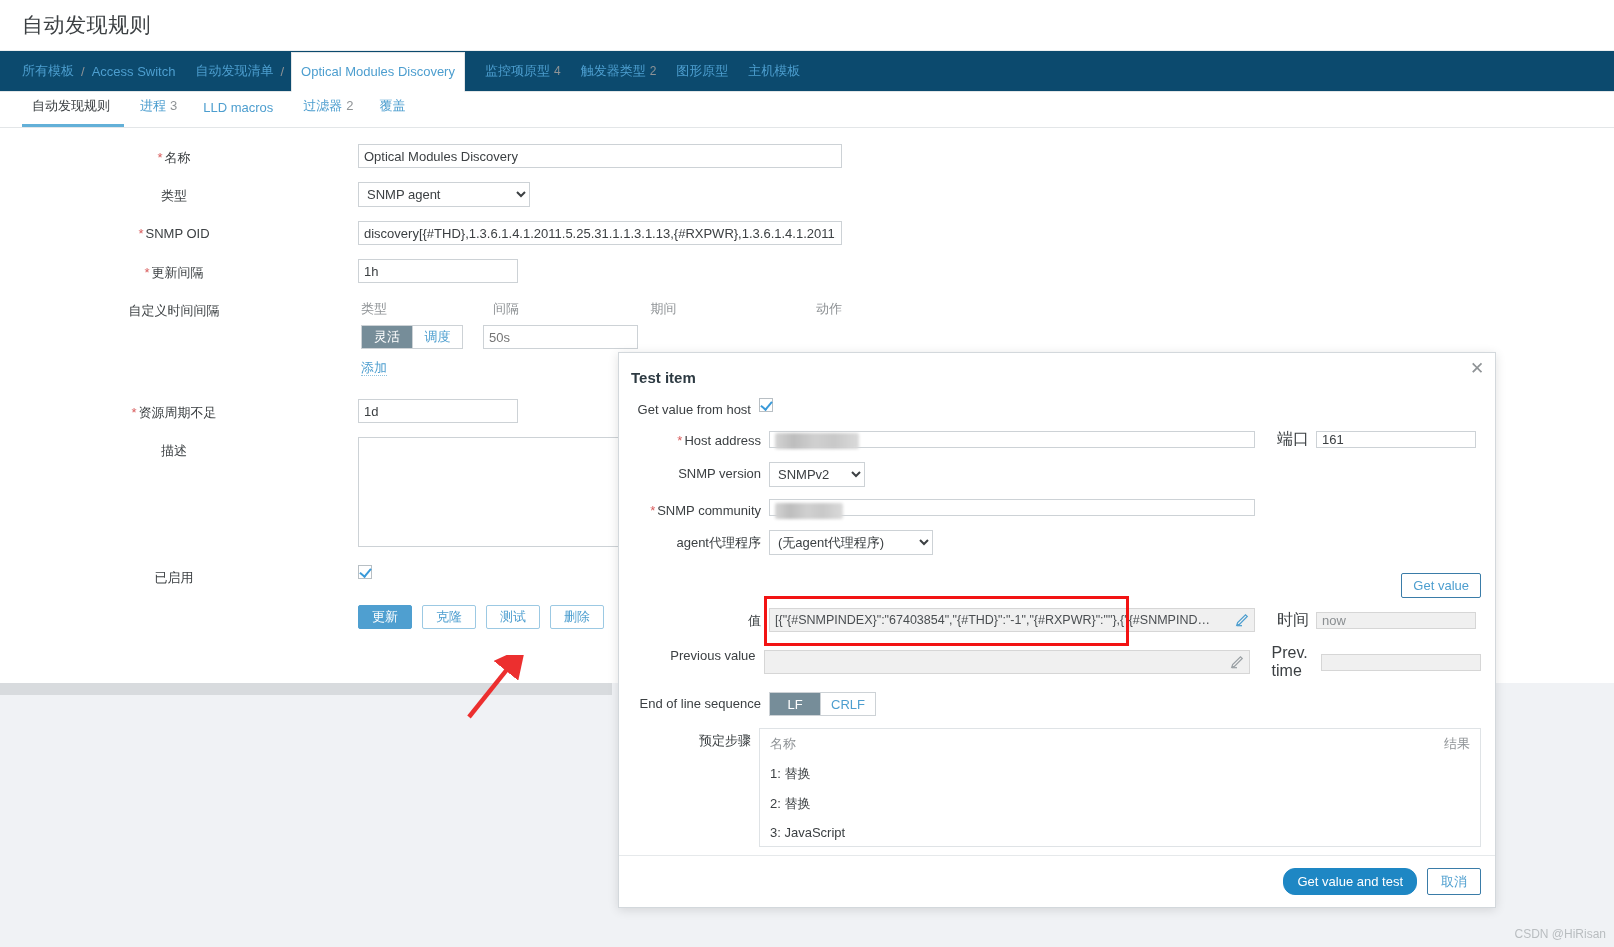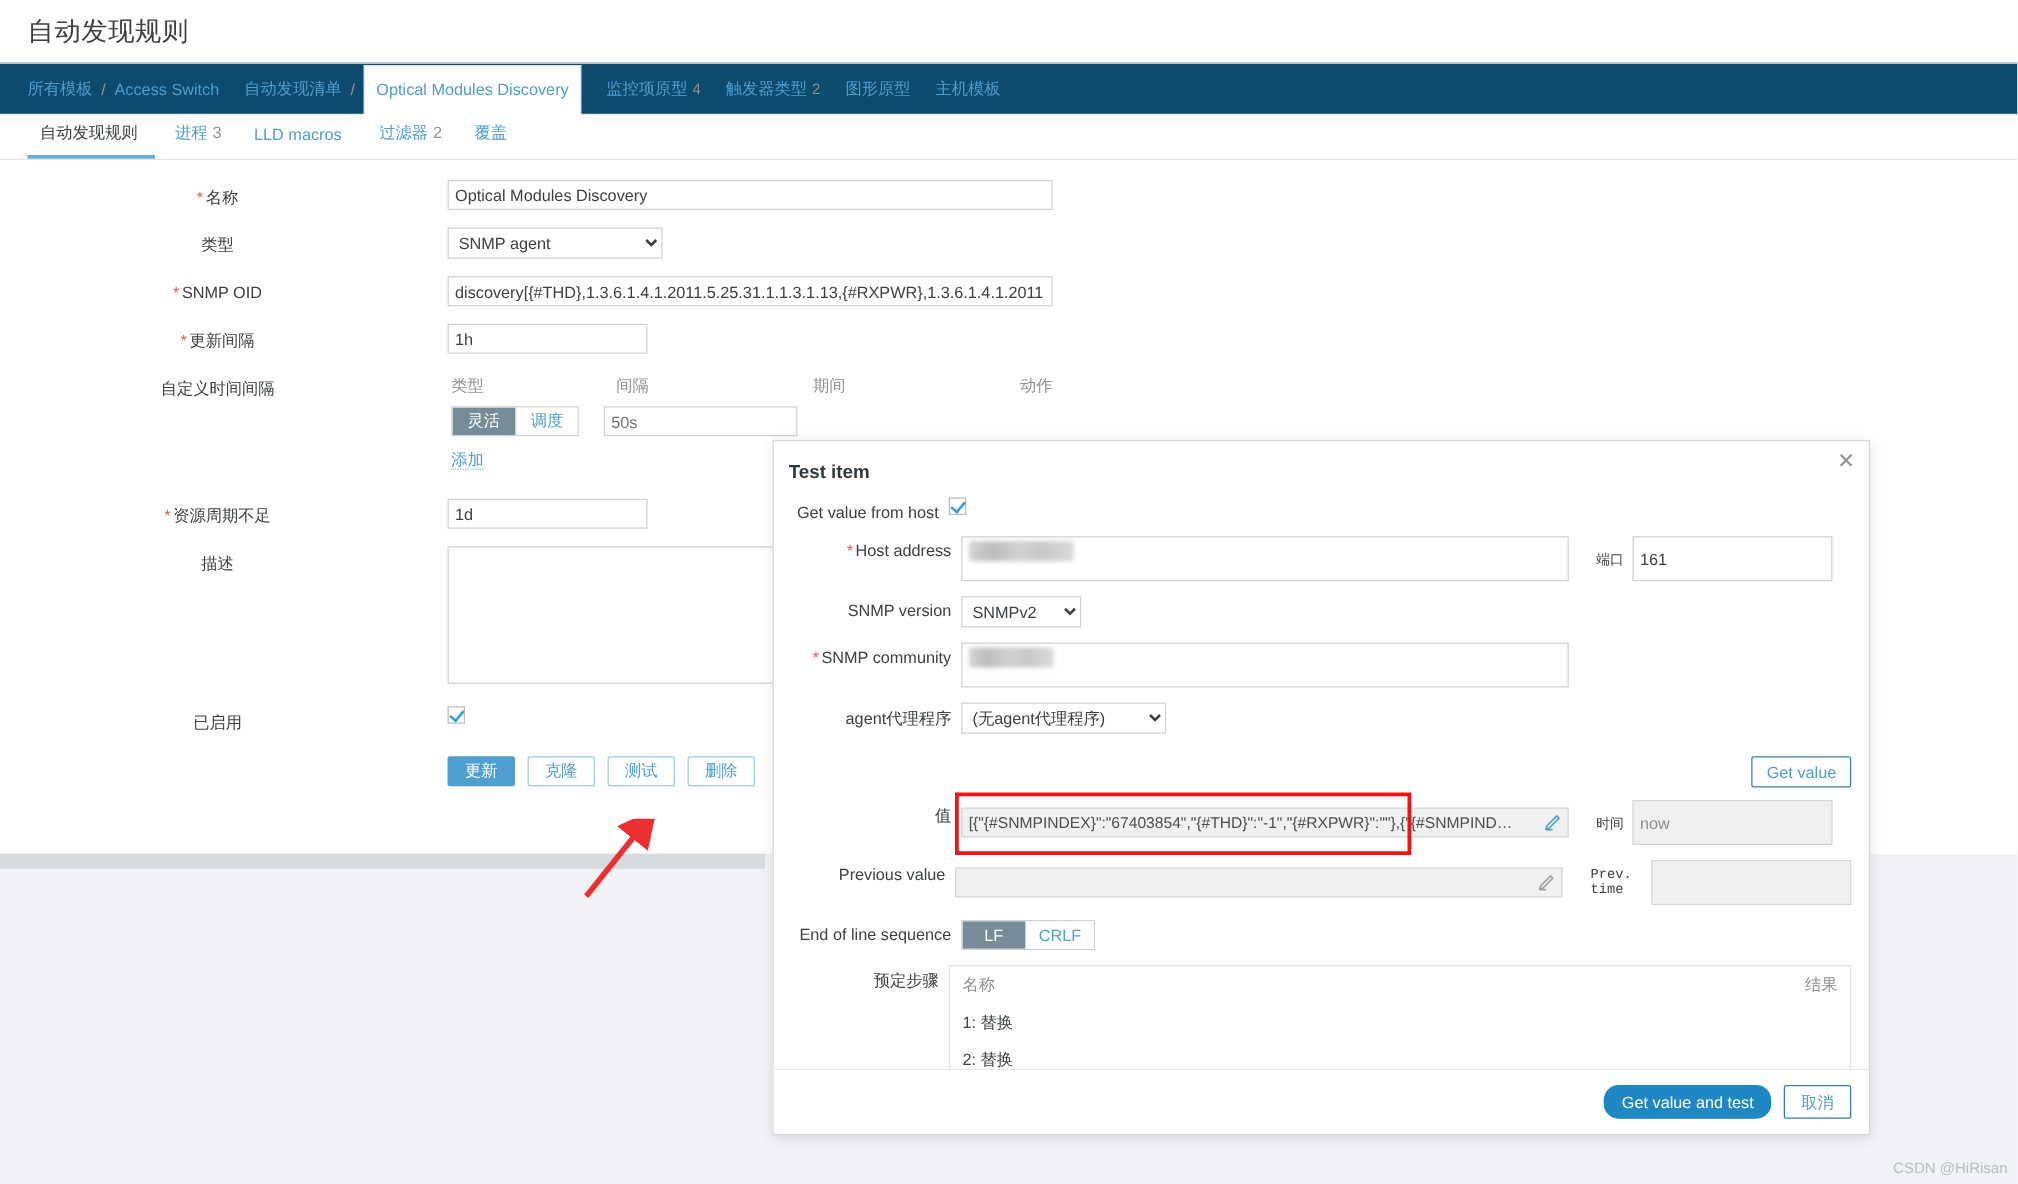--- a/index.html
+++ b/index.html
@@ -196,30 +196,30 @@
     cursor: pointer;
   }
   .dlg-body { padding: 12px 14px 0 0; }
   .drow { display: flex; align-items: flex-start; margin-bottom: 12px; }
   .dlabel {
     width: 150px; text-align: right; padding-right: 8px;
     font-size: 13px; color: #3c4043; padding-top: 4px; white-space: nowrap;
   }
   .dval { display: flex; align-items: center; }
   input.din {
-    height: 36px; border: 1px solid #cdd2d6; background: #fff;
+    height: 17px; border: 1px solid #cdd2d6; background: #fff;
     font-family: "Liberation Sans", sans-serif; font-size: 13px; color: #3c4043;
     padding: 0 5px; outline: none;
   }
   input.din.host { width: 486px; }
   input.din.port { width: 160px; }
   input.din.ro {
     background: #f0f0f0; border-color: #d6d6d6; color: #8a8e91;
   }
-  .side-label { font-size: 11px; color: #3c4043; margin-left: 22px; margin-right: 7px; font-family: Liberation Mono, monospace; }
+  .side-label { font-size: 16px; color: #3c4043; margin-left: 22px; margin-right: 7px; }
   .mask {
     position: absolute; height: 16px; border-radius: 2px;
     background: linear-gradient(90deg,#d4d4d4 0%, #bdbdbd 22%, #d0d0d0 48%, #c8c8c8 70%, #dadada 100%);
     filter: blur(1.5px);
   }
   .valbox-wrap { position: relative; }
   .valbox {
     width: 486px; height: 24px;
     border: 1px solid #d6d6d6; background: #f0f0f0;
     display: flex; align-items: center;

